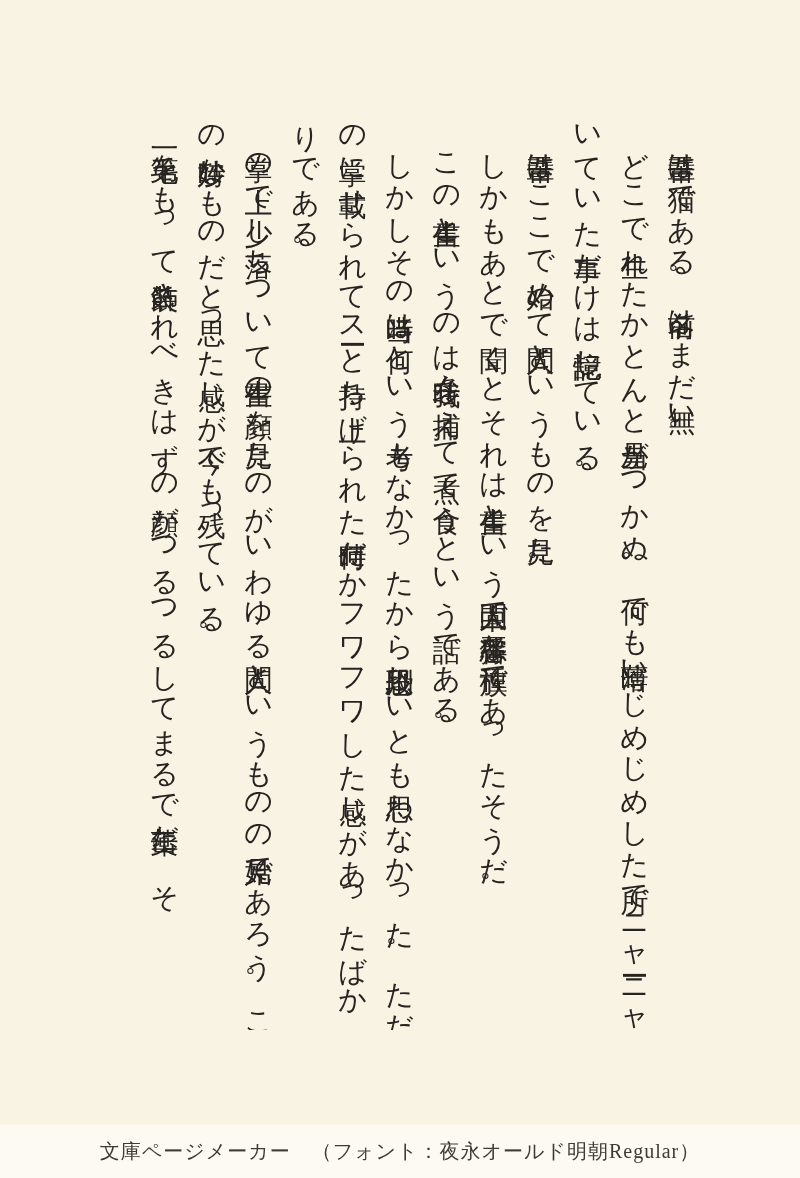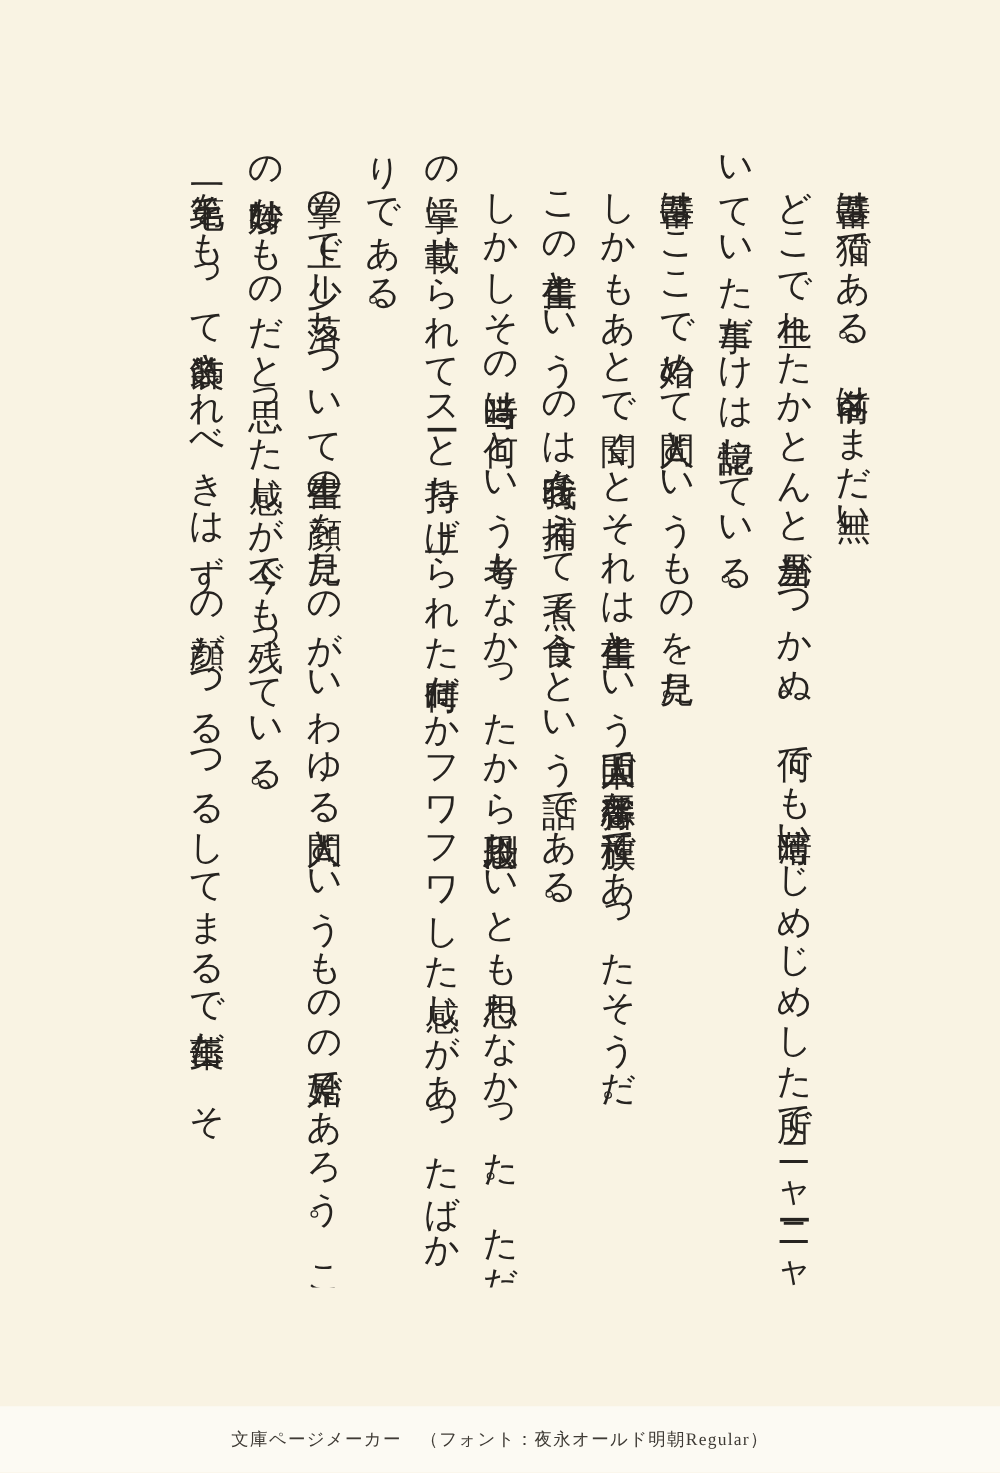--- a/index.html
+++ b/index.html
@@ -48,21 +48,21 @@
     left:0;
     top:1125px;
     width:800px;
     height:53px;
     background:var(--footer-bg);
     display:flex;
     align-items:center;
     justify-content:center;
   }
   .footer-credit{
-    font-size:14px;
+    font-size:20px;
     letter-spacing:1px;
     color:var(--footer-ink);
     white-space:nowrap;
   }
 </style>
 </head>
 <body>
 
 <div class="page">
 

